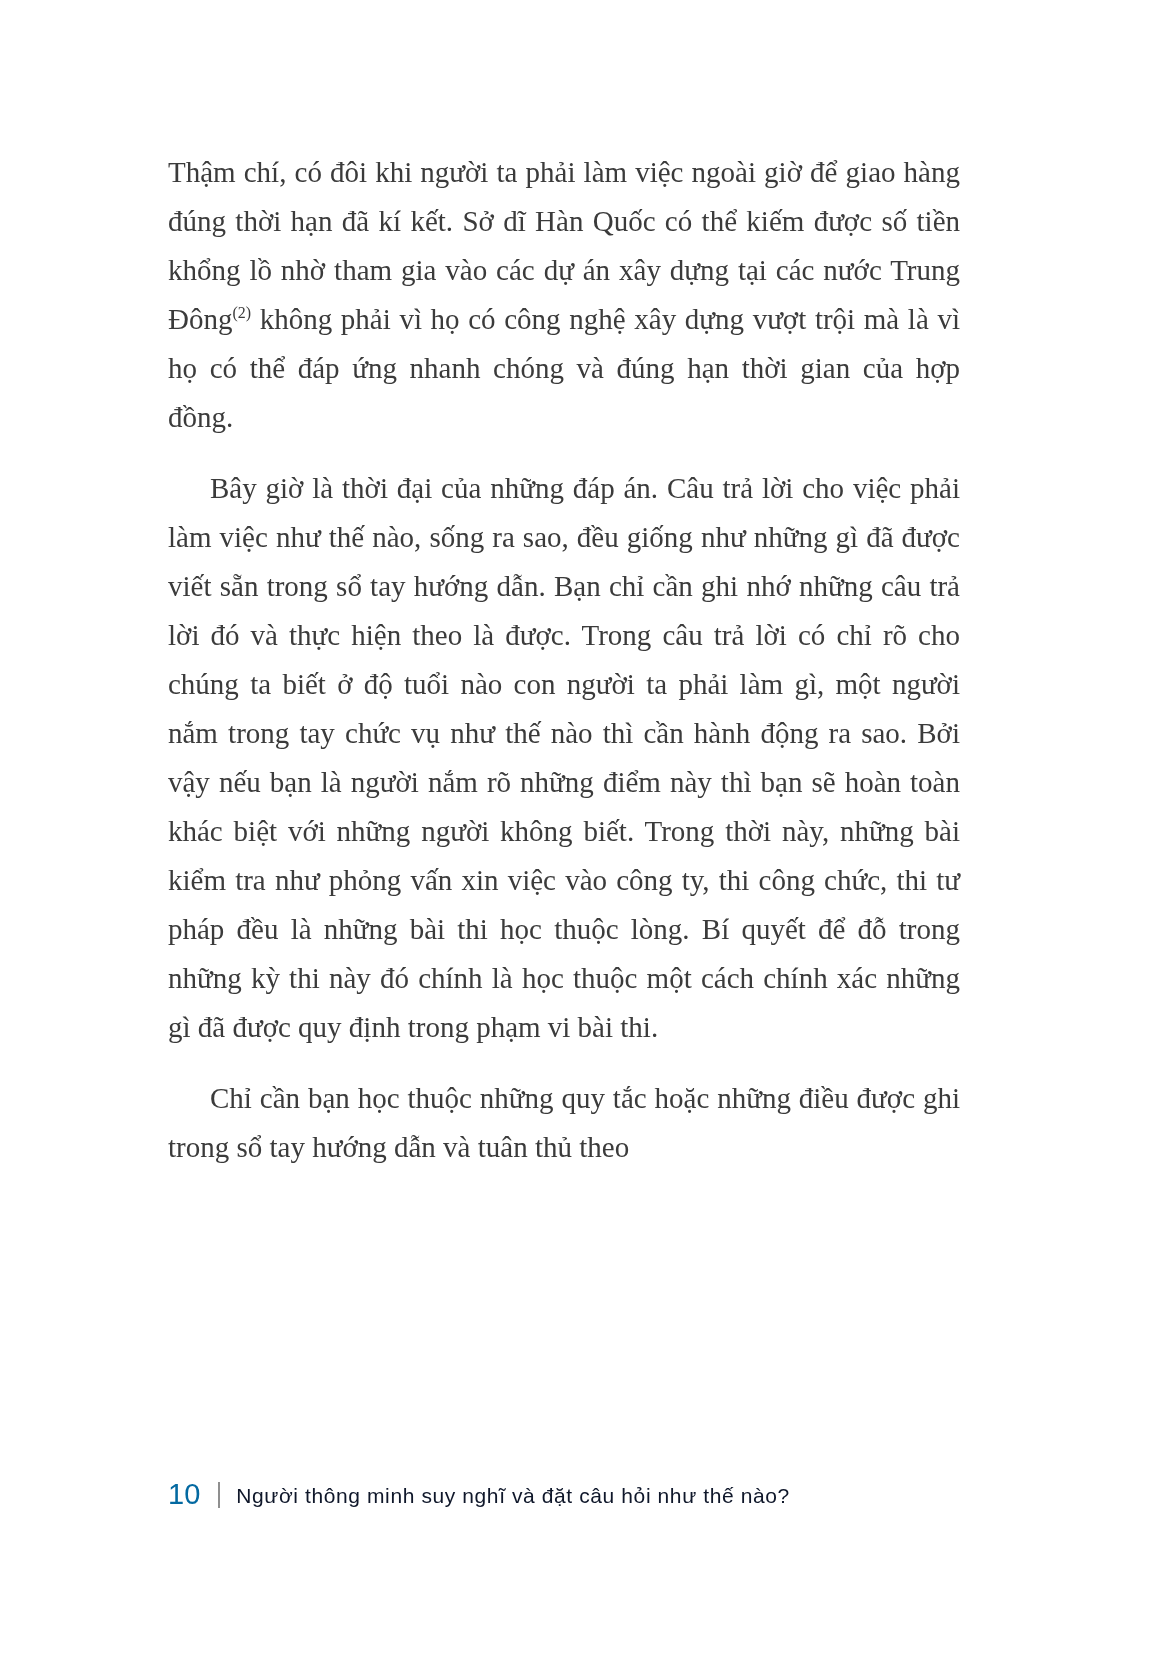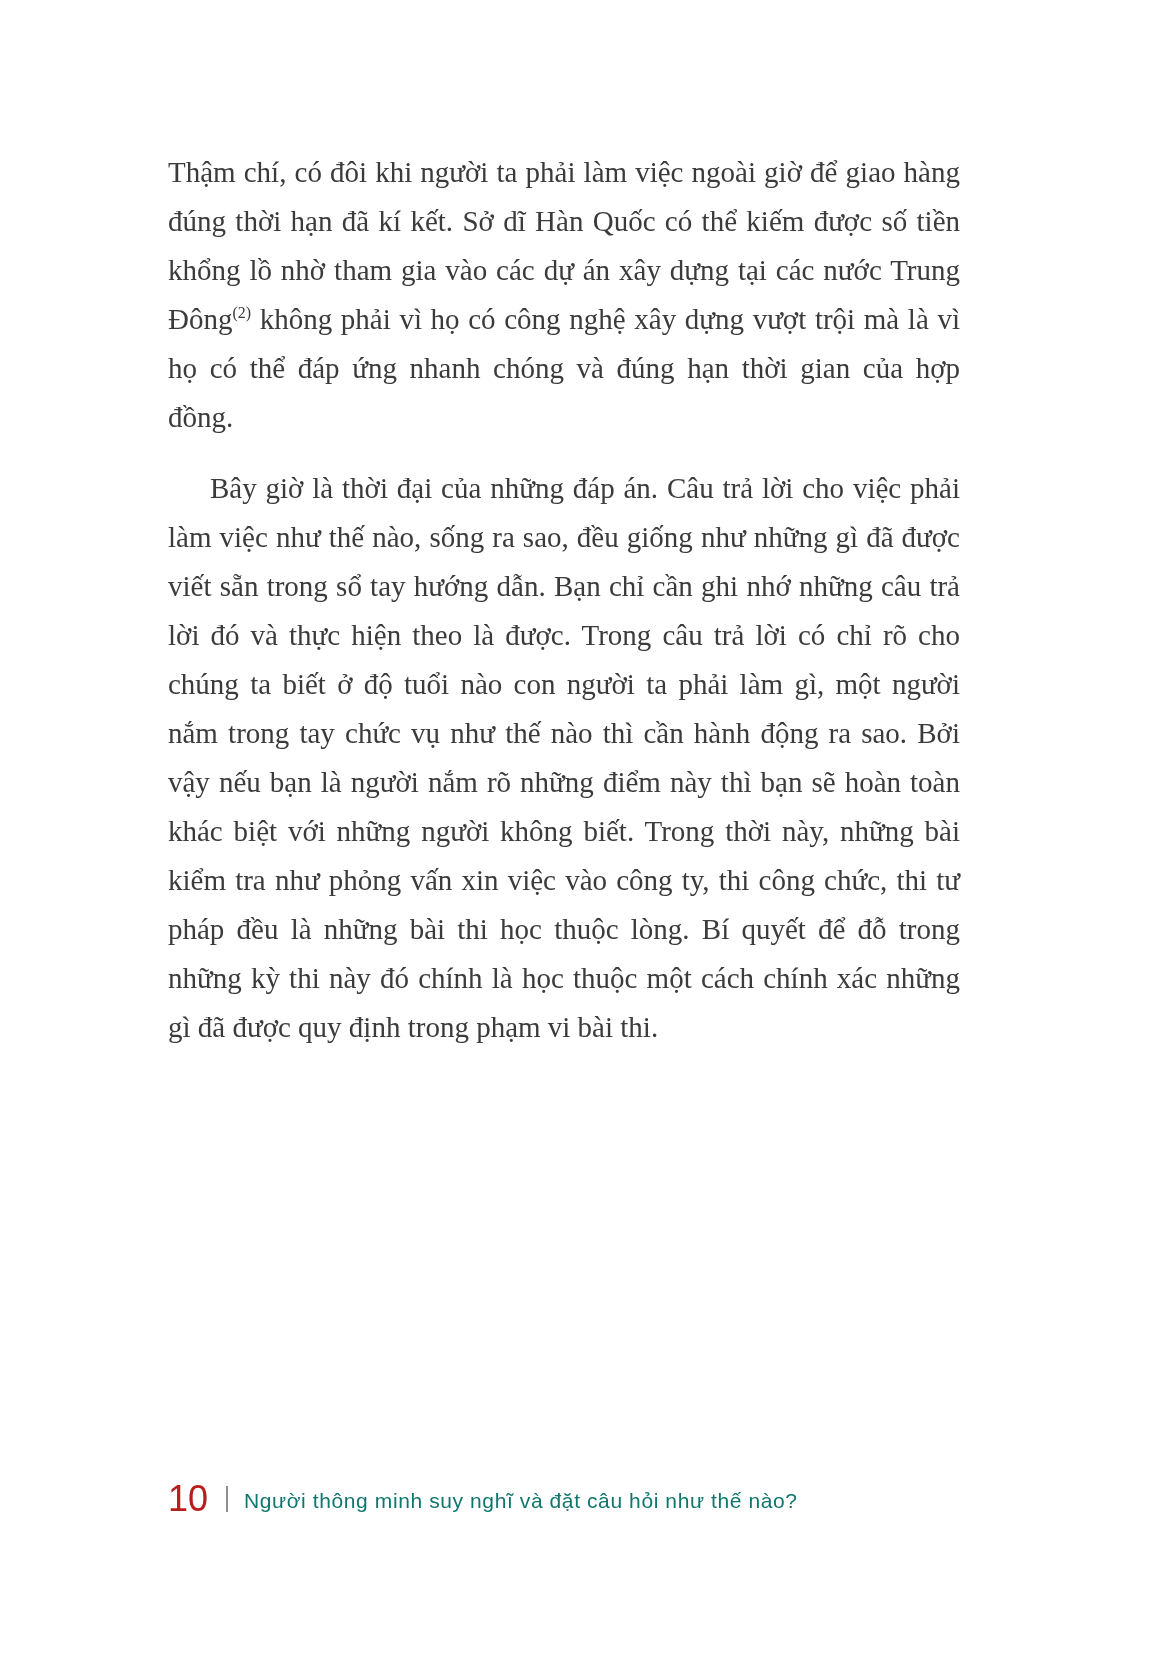--- a/index.html
+++ b/index.html
@@ -76,51 +76,52 @@
     position: absolute;
     left: 168px;
     top: 1478px;
     width: 792px;
     display: flex;
     align-items: center;
   }
 
   .page-num {
     font-family: "Liberation Sans", sans-serif;
-    font-size: 36px;
-    color: #b91c1c;
+    font-size: 29px;
+    color: #0369a1;
   }
 
   .footer-divider {
     display: inline-block;
     width: 2px;
     height: 26px;
     background: #8f8f8f;
     margin: 0 16px 0 18px;
   }
 
   .footer-title {
     font-family: "Liberation Sans", sans-serif;
     font-size: 21px;
     letter-spacing: 0.6px;
-    color: #0f766e;
+    color: #0f172a;
     padding-top: 3px;
   }
 </style>
 </head>
 <body>
 
 <div class="page">
 
   <div class="content">
 
     <p class="para"><span>Thậm chí, có đôi khi người ta phải làm việc ngoài giờ để giao hàng đúng thời hạn đã kí kết. Sở dĩ Hàn Quốc có thể kiếm được số tiền khổng lồ nhờ tham gia vào các dự án xây dựng tại các nước Trung Đông</span><sup>(2)</sup><span> không phải vì họ có công nghệ xây dựng vượt trội mà là vì họ có thể đáp ứng nhanh chóng và đúng hạn thời gian của hợp đồng.</span></p>
 
     <p class="para indent">Bây giờ là thời đại của những đáp án. Câu trả lời cho việc phải làm việc như thế nào, sống ra sao, đều giống như những gì đã được viết sẵn trong sổ tay hướng dẫn. Bạn chỉ cần ghi nhớ những câu trả lời đó và thực hiện theo là được. Trong câu trả lời có chỉ rõ cho chúng ta biết ở độ tuổi nào con người ta phải làm gì, một người nắm trong tay chức vụ như thế nào thì cần hành động ra sao. Bởi vậy nếu bạn là người nắm rõ những điểm này thì bạn sẽ hoàn toàn khác biệt với những người không biết. Trong thời này, những bài kiểm tra như phỏng vấn xin việc vào công ty, thi công chức, thi tư pháp đều là những bài thi học thuộc lòng. Bí quyết để đỗ trong những kỳ thi này đó chính là học thuộc một cách chính xác những gì đã được quy định trong phạm vi bài thi.</p>
 
+    <p class="para indent">Chỉ cần bạn học thuộc những quy tắc hoặc những điều được ghi trong sổ tay hướng dẫn và tuân thủ theo</p>
 
   </div>
 
 
   <div class="footer">
     <span class="page-num">10</span>
     <span class="footer-divider"></span>
     <span class="footer-title">Người thông minh suy nghĩ và đặt câu hỏi như thế nào?</span>
   </div>
 

